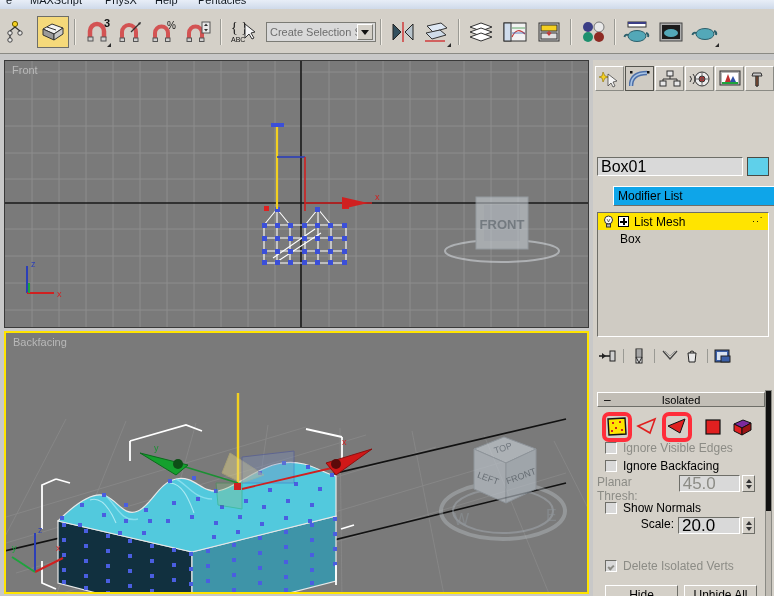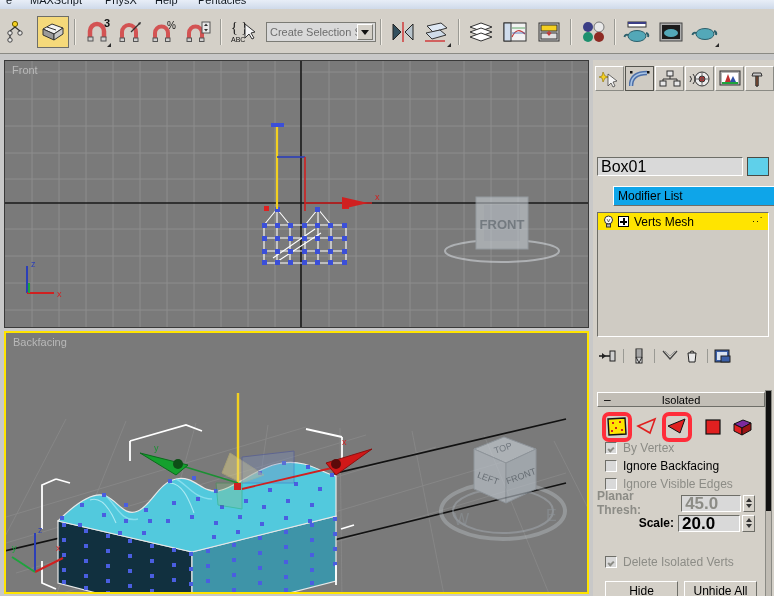--- a/index.html
+++ b/index.html
@@ -116,21 +116,21 @@
 
   .chkrow{ display:flex; align-items:center; height:18px; padding-left:8px; }
   .chk{ width:12px;height:12px;background:#d9d9d9;border:1px solid #6e6e68;
         border-bottom-color:#fff;border-right-color:#fff;margin-right:6px;position:relative; }
   .chk.on::after{ content:"";position:absolute;left:2px;top:4px;width:4px;height:2px;
         border-left:2px solid #555;border-bottom:2px solid #555;transform:rotate(-45deg); }
   .chk.grayon::after{ border-color:#8c8c86; }
   .chklbl{ font-size:12px; color:#000; }
   .chklbl.dim{ color:#8c8c86; }
 
-  .sprow{ display:flex; align-items:center; justify-content:flex-end; height:20px; padding-right:10px;font-weight:bold; }
+  .sprow{ display:flex; justify-content:flex-end; height:20px; padding-right:10px; }
   .splabel{ font-size:12px; margin-right:4px; }
   .splabel.dim{ color:#8c8c86; }
   .spin{ width:62px;height:17px;background:#d9d9d9;border:1px solid #6e6e68;
          border-bottom-color:#fff;border-right-color:#fff;
          font-size:17px;padding-left:3px;line-height:15px;color:#000; }
   .spin.dim{ color:#8c8c86; }
   .spbtn{ width:13px;height:17px;margin-left:2px;background:#d4d0c8;border:1px solid #6e6e68;
           border-top-color:#fff;border-left-color:#fff;
           display:flex;flex-direction:column;align-items:center;justify-content:center;gap:2px; }
   .spbtn i{ width:0;height:0;border-left:3px solid transparent;border-right:3px solid transparent; display:block;}
@@ -709,22 +709,25 @@
     <div class="stack">
       <div class="strow sel" style="position:relative">
         <span class="bulb">
           <svg width="13" height="13" viewBox="0 0 13 13">
             <circle cx="6.5" cy="5" r="4" fill="#fff" stroke="#333"></circle>
             <rect x="4.5" y="9" width="4" height="3" fill="#bbb" stroke="#333"></rect>
             <path d="M5 4 L6.5 7 L8 4" fill="none" stroke="#333" stroke-width="0.7"></path>
           </svg>
         </span>
         <span class="plusbox"></span>
-        <span>Verts Mesh</span>
+        <span>List Mesh</span>
         <span class="stk-dots">··˙</span>
+      </div>
+      <div class="strow" style="padding-left:22px">
+        <span>Box</span>
       </div>
     </div>
 
     <div class="stacktools">
       <div class="sticon">
         <svg width="18" height="16" viewBox="0 0 18 16">
           <rect x="11" y="3" width="5" height="10" fill="#d0d0d0" stroke="#222"></rect>
           <line x1="0" y1="8" x2="11" y2="8" stroke="#222" stroke-width="1.6"></line>
           <polygon points="3,5 3,11 7,8" fill="#222"></polygon>
         </svg>
@@ -799,41 +802,41 @@
         <div class="sob">
           <svg width="22" height="20" viewBox="0 0 22 20">
             <polygon points="2,7 11,3 19,6 10,11" fill="#7b2a9e" stroke="#111"></polygon>
             <polygon points="2,7 10,11 10,18 2,14" fill="#e02020" stroke="#111"></polygon>
             <polygon points="10,11 19,6 19,13 10,18" fill="#9b1414" stroke="#111"></polygon>
           </svg>
         </div>
       </div>
 
       <div class="chkrow">
-        <span class="chk grayon on"></span>
-        <span class="chklbl dim">By Vertex</span>
+        <span class="chk"></span>
+        <span class="chklbl dim">Ignore Visible Edges</span>
       </div>
       <div class="chkrow">
         <span class="chk"></span>
         <span class="chklbl">Ignore Backfacing</span>
-      </div>
-      <div class="chkrow">
-        <span class="chk"></span>
-        <span class="chklbl dim">Ignore Visible Edges</span>
       </div>
 
       <div class="sprow">
         <span class="splabel dim">Planar Thresh:</span>
         <span class="spin dim">45.0</span>
         <span class="spbtn">
             <i class="u"></i>
             <i class="d"></i>
           </span>
       </div>
 
+      <div class="chkrow" style="margin-top:4px">
+        <span class="chk"></span>
+        <span class="chklbl">Show Normals</span>
+      </div>
 
       <div class="sprow">
         <span class="splabel">Scale:</span>
         <span class="spin">20.0</span>
         <span class="spbtn">
             <i class="u"></i>
             <i class="d"></i>
           </span>
       </div>
 

